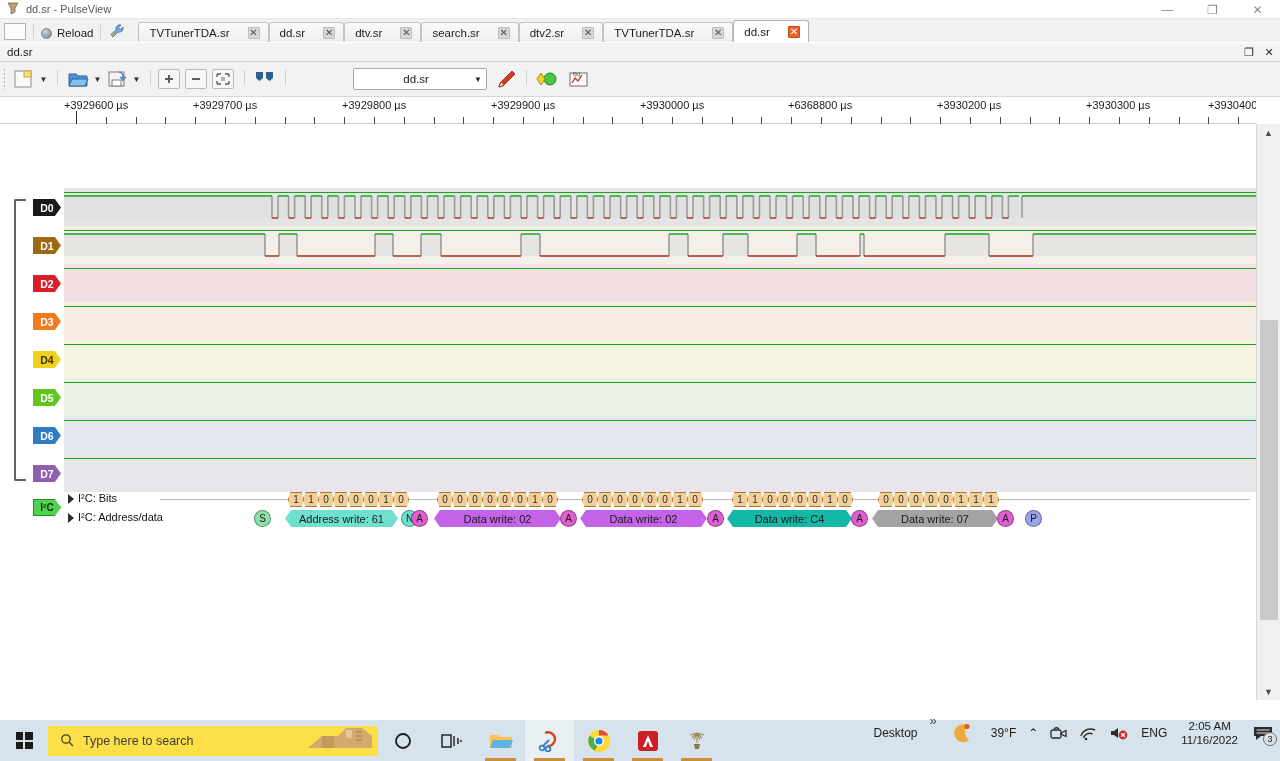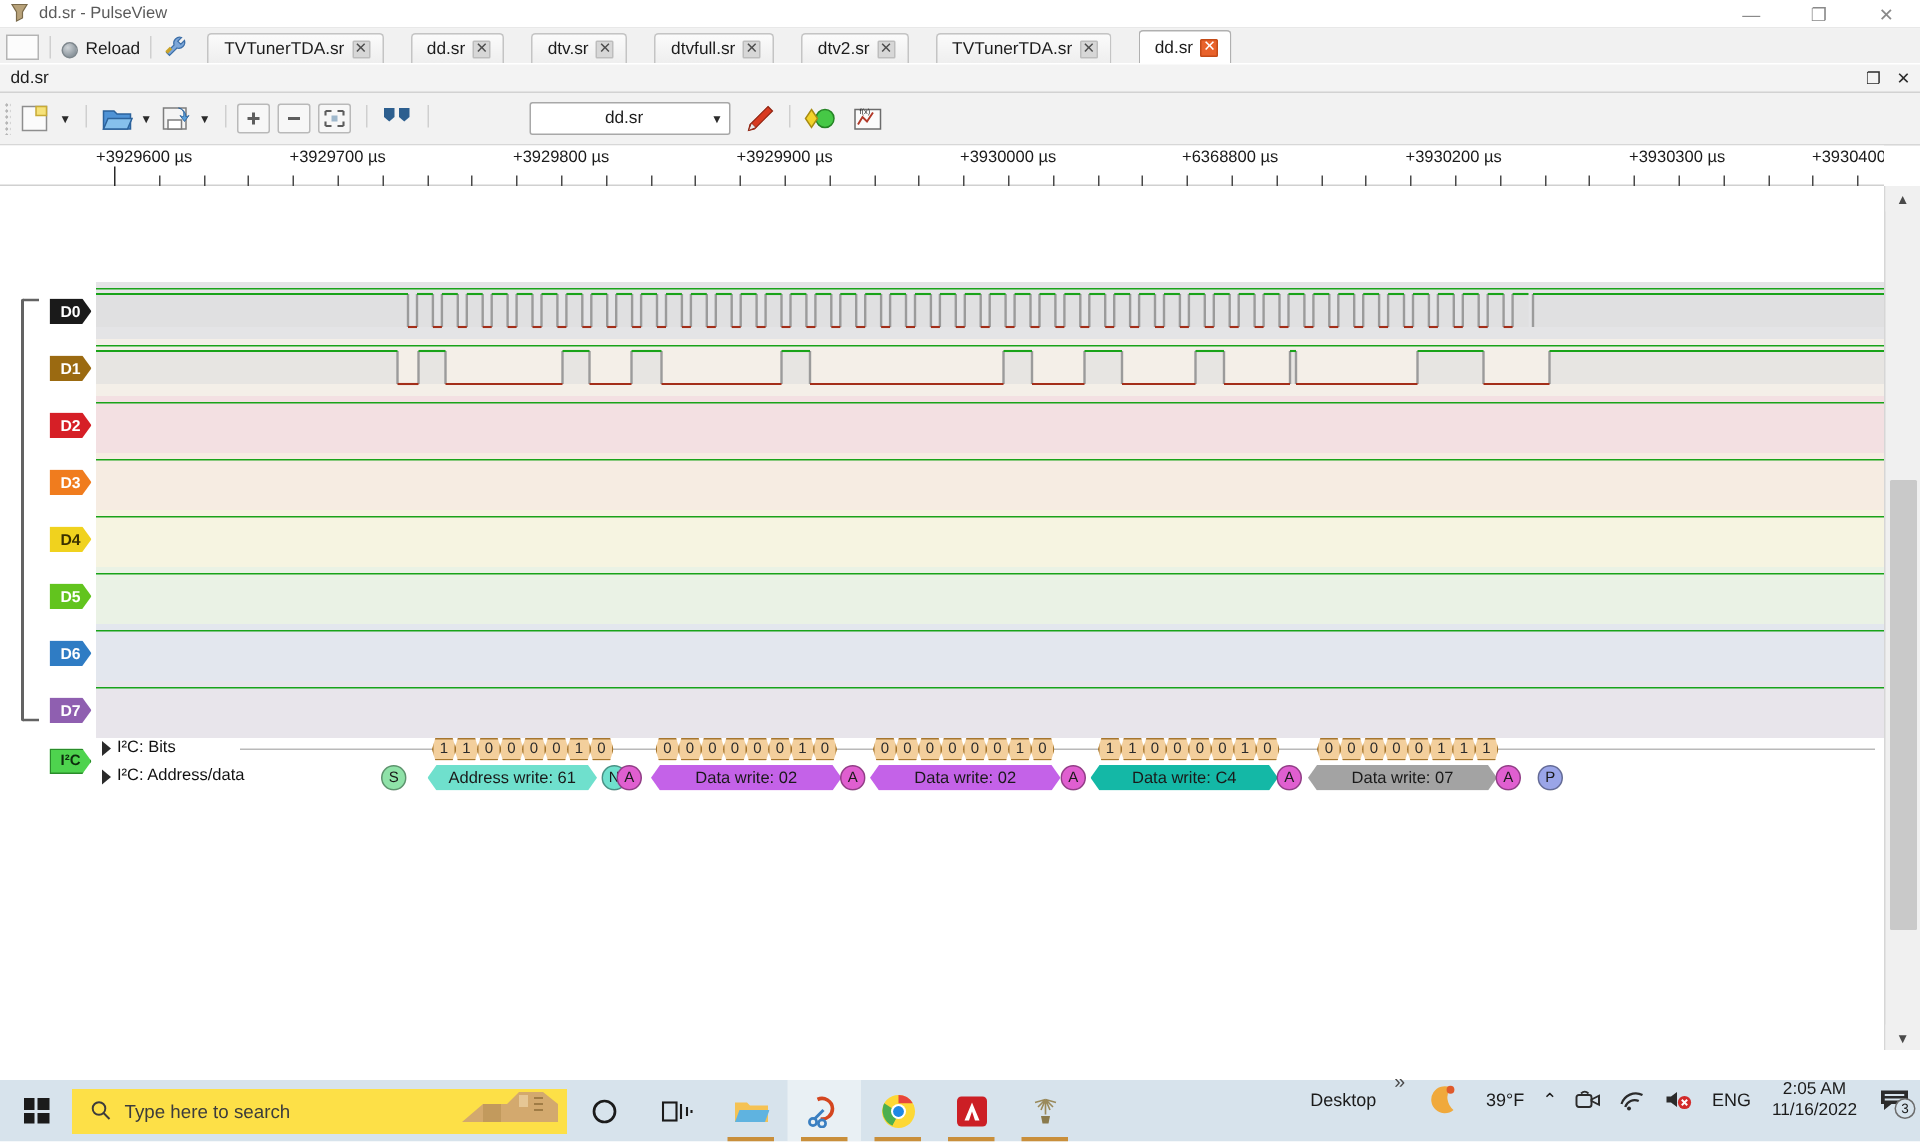--- a/index.html
+++ b/index.html
@@ -46,25 +46,25 @@
   .reload-dot {
     width: 11px; height: 11px; border-radius: 50%;
     background: radial-gradient(circle at 35% 30%, #cfd4d8, #8d979e 70%);
     border: 1px solid #7d868c;
   }
   .wrench { width: 20px; height: 16px; margin-bottom: 3px; position: relative; flex:none; }
 
   
   .tabs { display: flex; align-items: flex-end; height: 23px; margin-left: 10px; }
   .tab {
-    height: 20px; display: flex; align-items: center; gap: 5px;
+    height: 20px; display: flex; align-items: center; gap: 18px;
     padding: 0 8px 0 10px; font-size: 11.5px; color: #1c1c1c;
     background: linear-gradient(#fbfbfb, #eeeeee);
     border: 1px solid #c4c4c4; border-bottom: none;
-    border-radius: 3px 3px 0 0; margin-right: 18px; white-space: nowrap; justify-content: flex-end;
+    border-radius: 3px 3px 0 0; margin-right: 0; white-space: nowrap; justify-content: flex-end;
   }
   .tab.active { background: #ffffff; height: 22px; border-color: #b0b0b0; }
   .tab-x {
     width: 12px; height: 12px; display: flex; align-items: center; justify-content: center;
     font-size: 10px; line-height: 1; color: #4d4d4d;
     background: #d7d7d7; border: 1px solid #bdbdbd; border-radius: 1px;
   }
   .tab.active .tab-x { background: #e8622b; border-color: #c44b18; color: #fff; }
 
   
@@ -270,21 +270,21 @@
         </div>
         <div class="tab">
           <span>dd.sr</span>
           <span class="tab-x">✕</span>
         </div>
         <div class="tab">
           <span>dtv.sr</span>
           <span class="tab-x">✕</span>
         </div>
         <div class="tab">
-          <span>dtvfull.sr</span>
+          <span>search.sr</span>
           <span class="tab-x">✕</span>
         </div>
         <div class="tab">
           <span>dtv2.sr</span>
           <span class="tab-x">✕</span>
         </div>
         <div class="tab">
           <span>TVTunerTDA.sr</span>
           <span class="tab-x">✕</span>
         </div>

